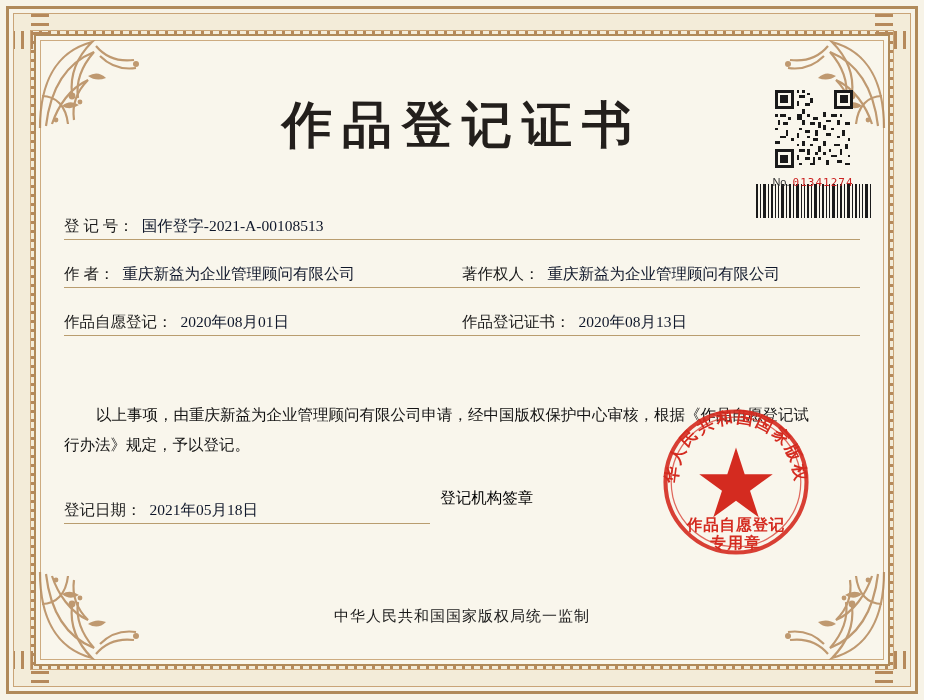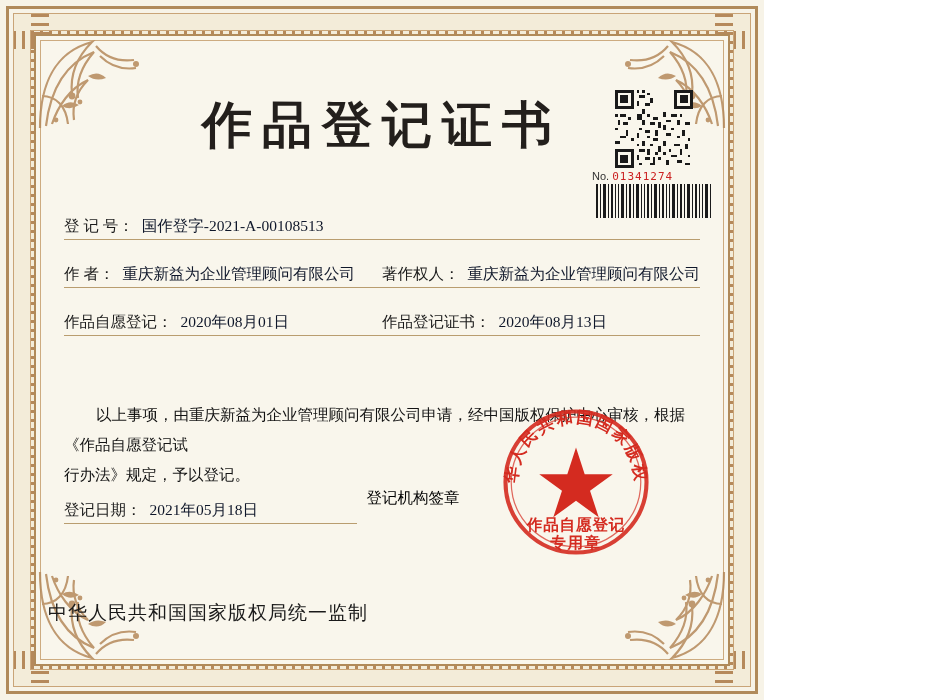--- a/index.html
+++ b/index.html
@@ -5,21 +5,21 @@
   html, body {
     margin: 0;
     padding: 0;
     background: #ffffff;
   }
   body {
     font-family: "Liberation Serif", "DejaVu Serif", serif;
   }
   #certificate {
     position: relative;
-    width: 764px;
+    width: 924px;
     height: 700px;
     background: #f7f3e7;
     overflow: hidden;
   }
   
   .border-outer {
     position: absolute;
     left: 6px; top: 6px; right: 6px; bottom: 6px;
     border: 3px solid #b08a5a;
     box-sizing: border-box;
@@ -119,25 +119,25 @@
     margin: 0 auto;
   }
   .barcode {
     margin-top: 14px;
     width: 118px;
     height: 38px;
   }
   .no-line {
     position: absolute;
     right: 2px;
-    top: 122px;
+    top: 128px;
     width: 122px;
     font-size: 11px;
     color: #333;
-    text-align: left;
+    text-align: center;
     font-family: "Liberation Sans", sans-serif;
   }
   .no-line .num {
     color: #cc2222;
     letter-spacing: 1px;
     font-family: "DejaVu Sans Mono", monospace;
     font-size: 11px;
   }
 
   
@@ -206,21 +206,22 @@
     height: 36px;
   }
   .bottom-row .right {
     margin-left: 10px;
     padding-bottom: 3px;
   }
   .footer {
     position: absolute;
     left: 0; right: 0;
     bottom: 26px;
-    font-size: 19px;
+    text-align: center;
+    font-size: 15px;
     letter-spacing: 1px;
     color: #1a1a1a;
   }
   
   .seal {
     position: absolute;
     right: 106px;
     top: 400px;
     width: 164px;
     height: 164px;

